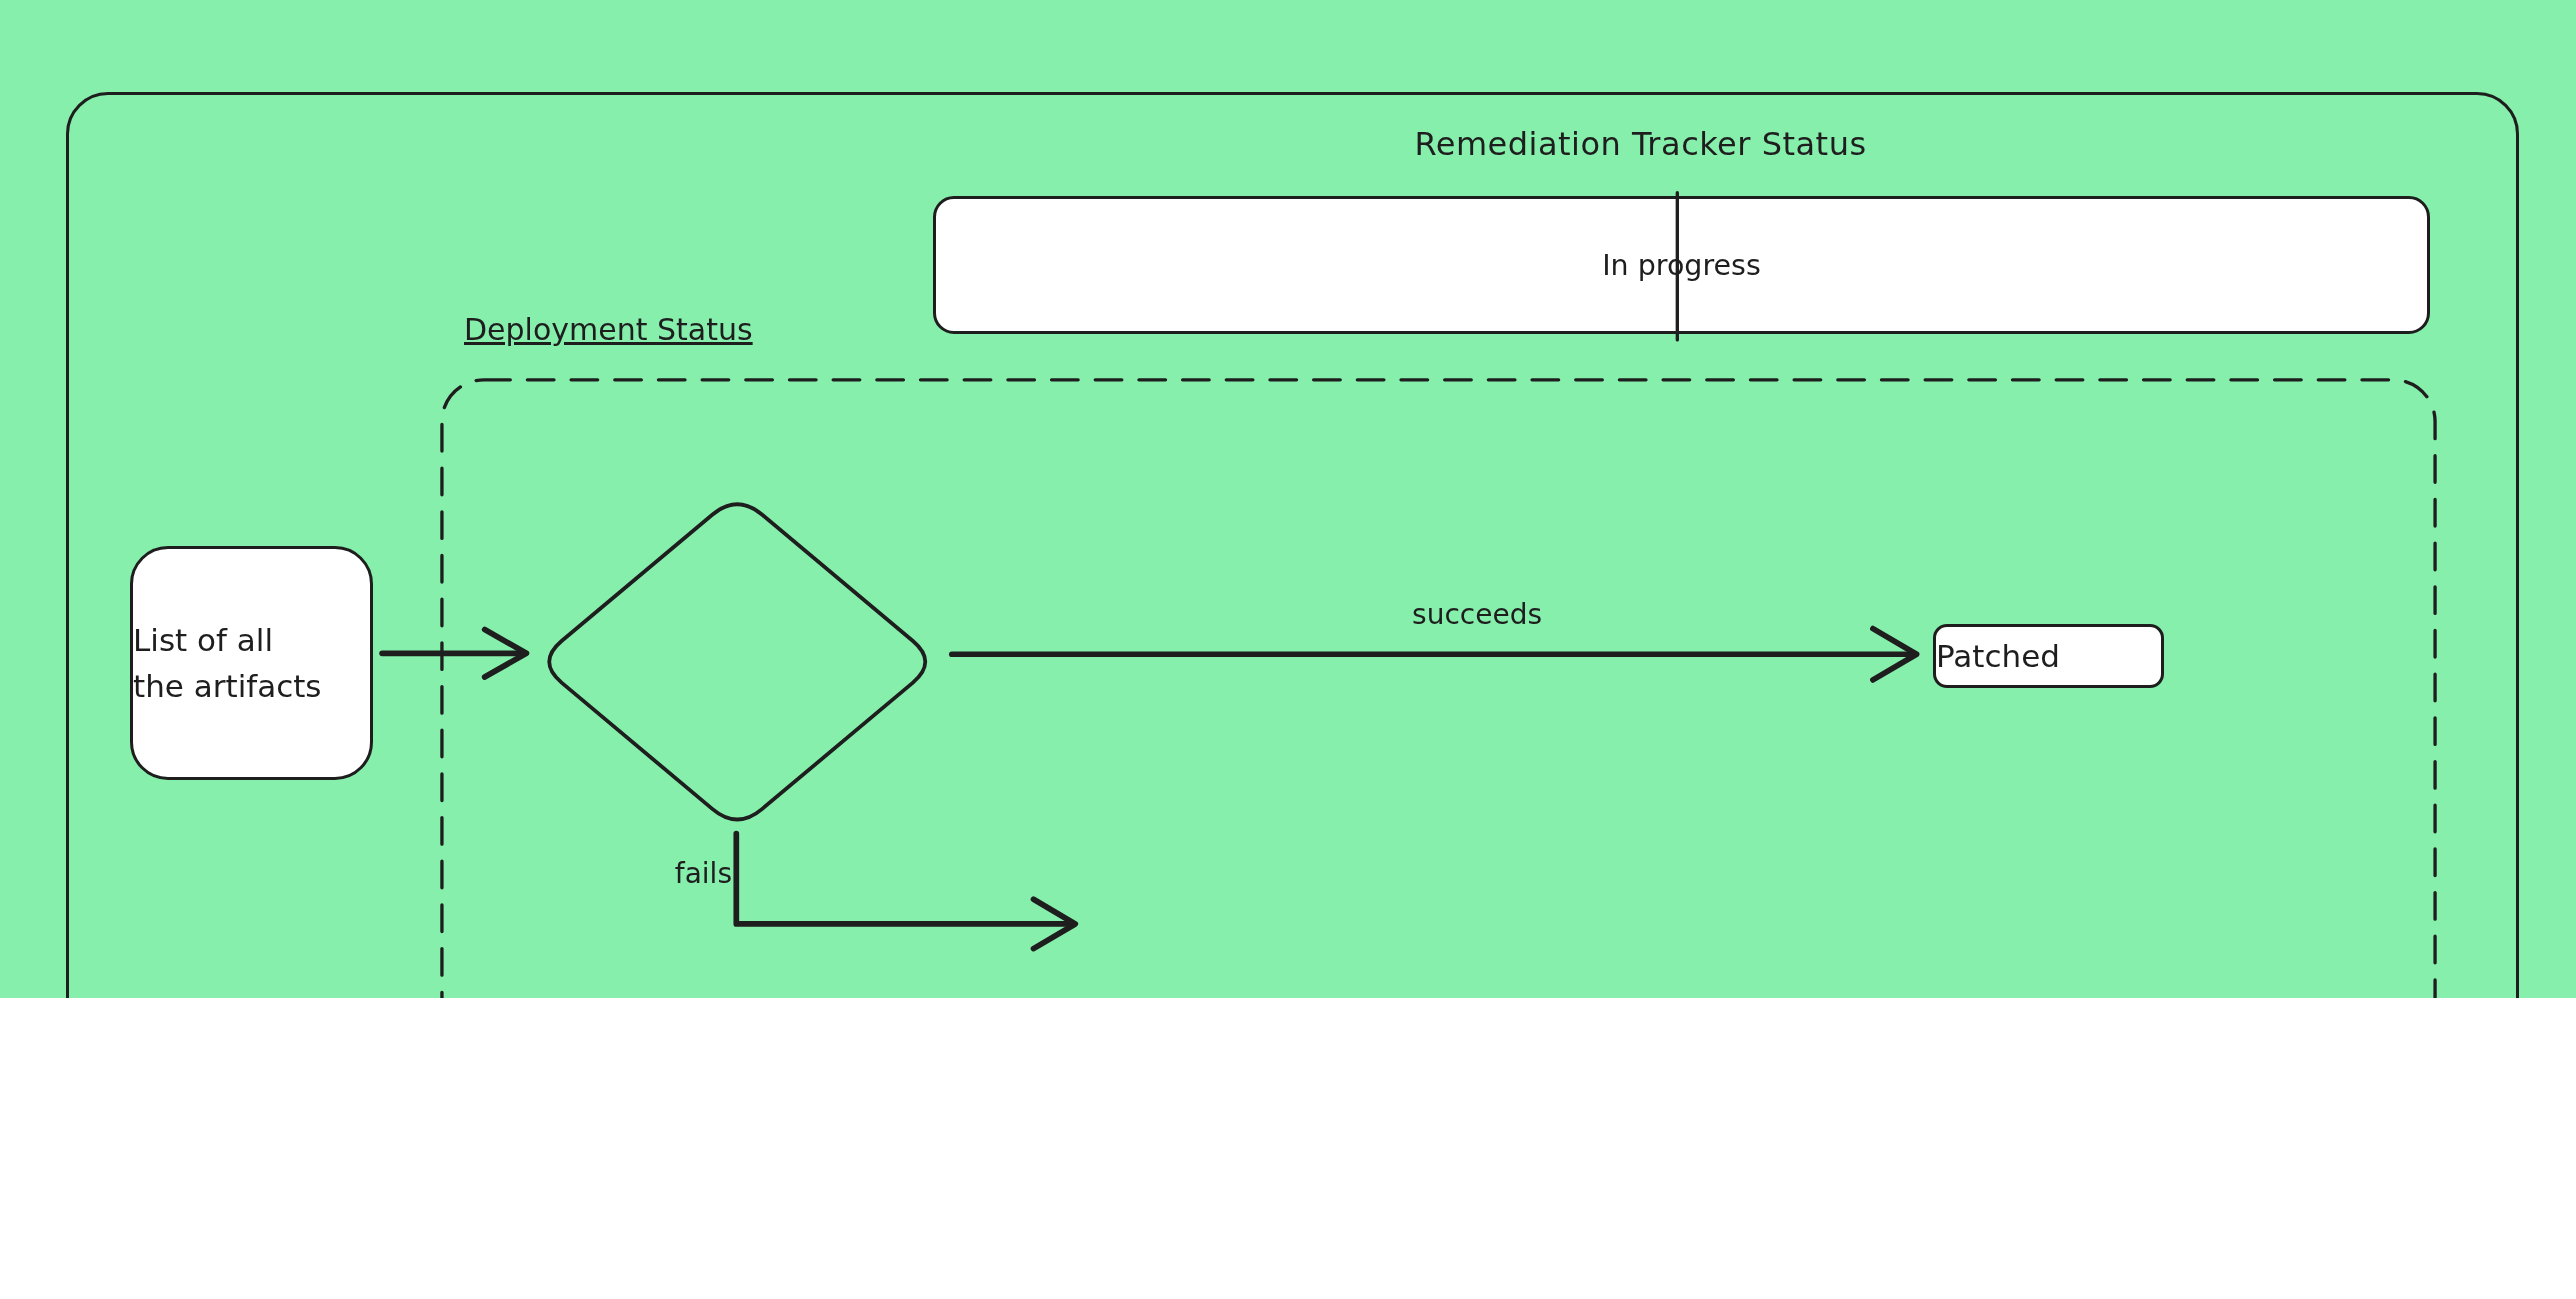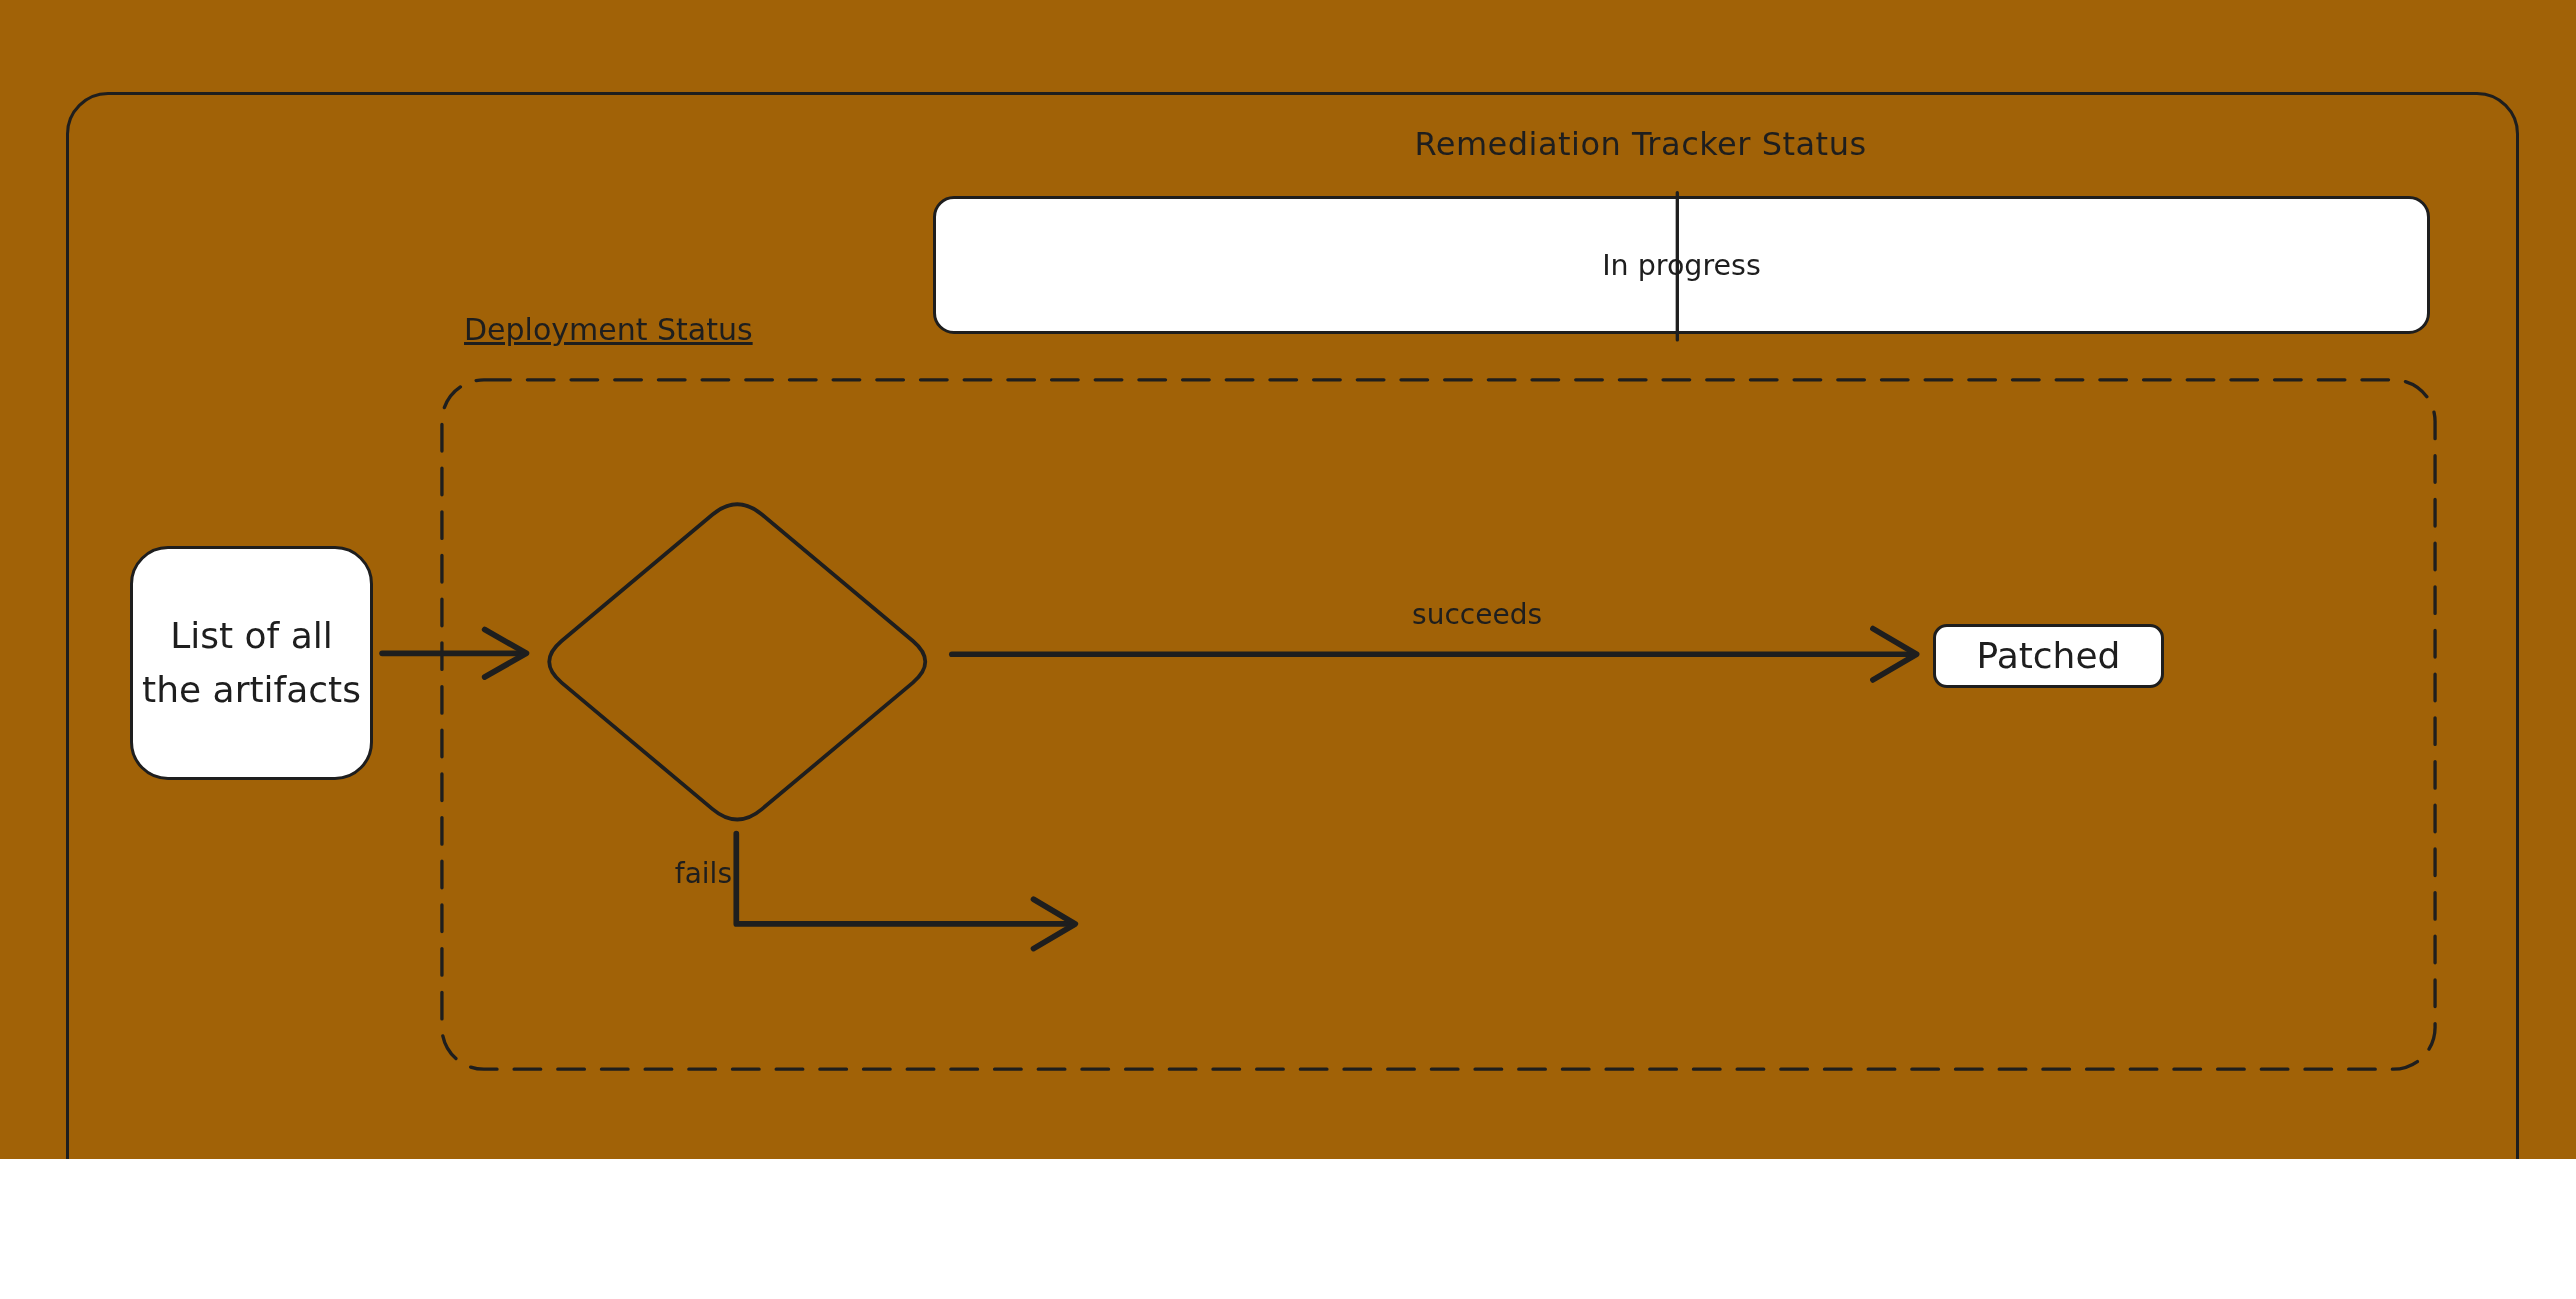--- a/index.html
+++ b/index.html
@@ -5,22 +5,22 @@
   html, body {
     margin: 0;
     padding: 0;
     background: #ffffff;
     font-family: "DejaVu Sans", "Liberation Sans", sans-serif;
     color: #1e1e1e;
   }
   #canvas {
     position: relative;
     width: 2576px;
-    height: 1159px;
-    background: #a16207;
+    height: 998px;
+    background: #86efac;
     overflow: hidden;
   }
   .abs { position: absolute; }
 
   
   .outer-frame {
     left: 66px; top: 92px;
     width: 2447px; height: 1147px;
     border: 3.8px solid #1e1e1e;
     border-radius: 42px;
@@ -64,24 +64,24 @@
     white-space: nowrap;
     text-decoration: underline;
   }
 
   
   .node {
     border: 3.8px solid #1e1e1e;
     background: #ffffff;
     display: flex;
     flex-direction: column;
-    align-items: center;
+    align-items: flex-start;
     justify-content: center;
     text-align: center;
-    font-size: 36px;
+    font-size: 31px;
     line-height: 1.5;
   }
   .node-artifacts {
     left: 130px; top: 546px;
     width: 237px; height: 228px;
     border-radius: 38px;
   }
   .node-patched {
     left: 1933px; top: 624px;
     width: 225px; height: 58px;

